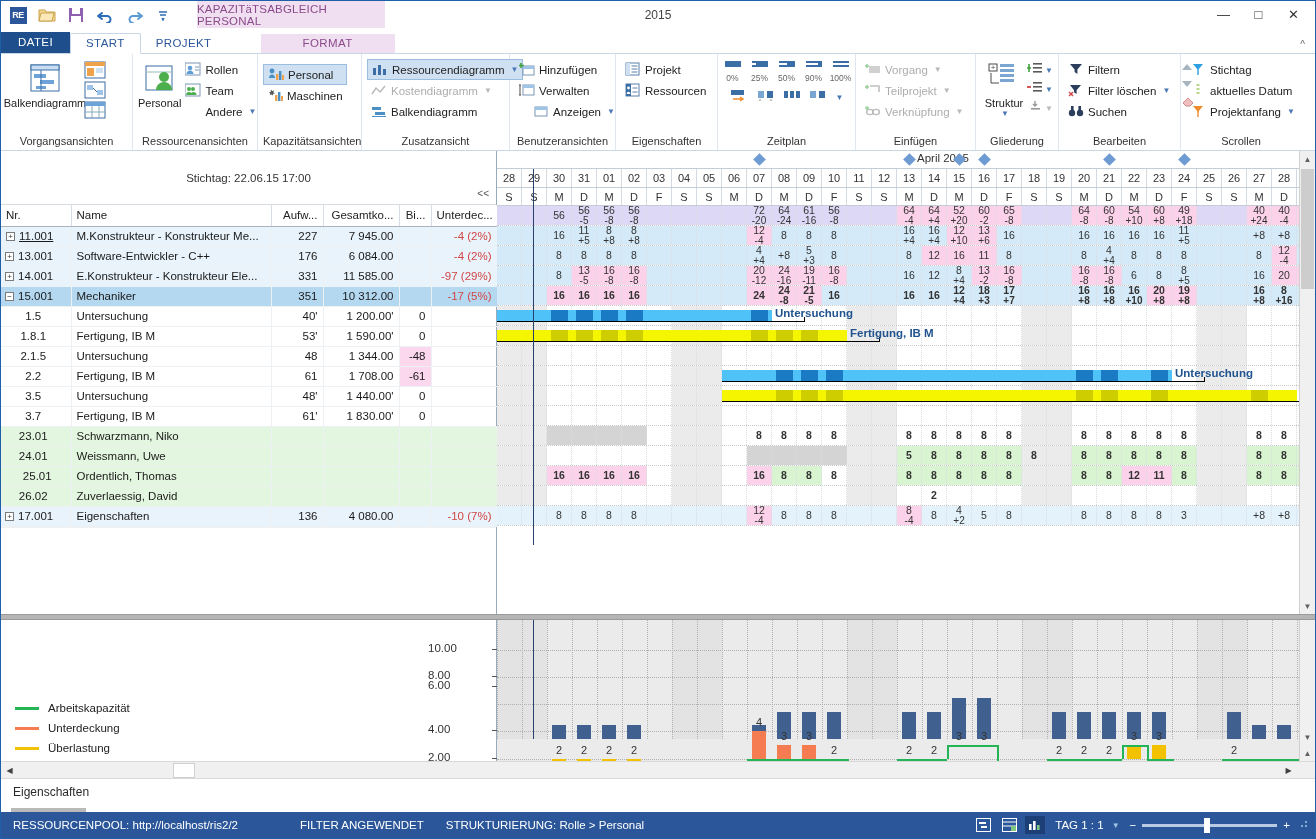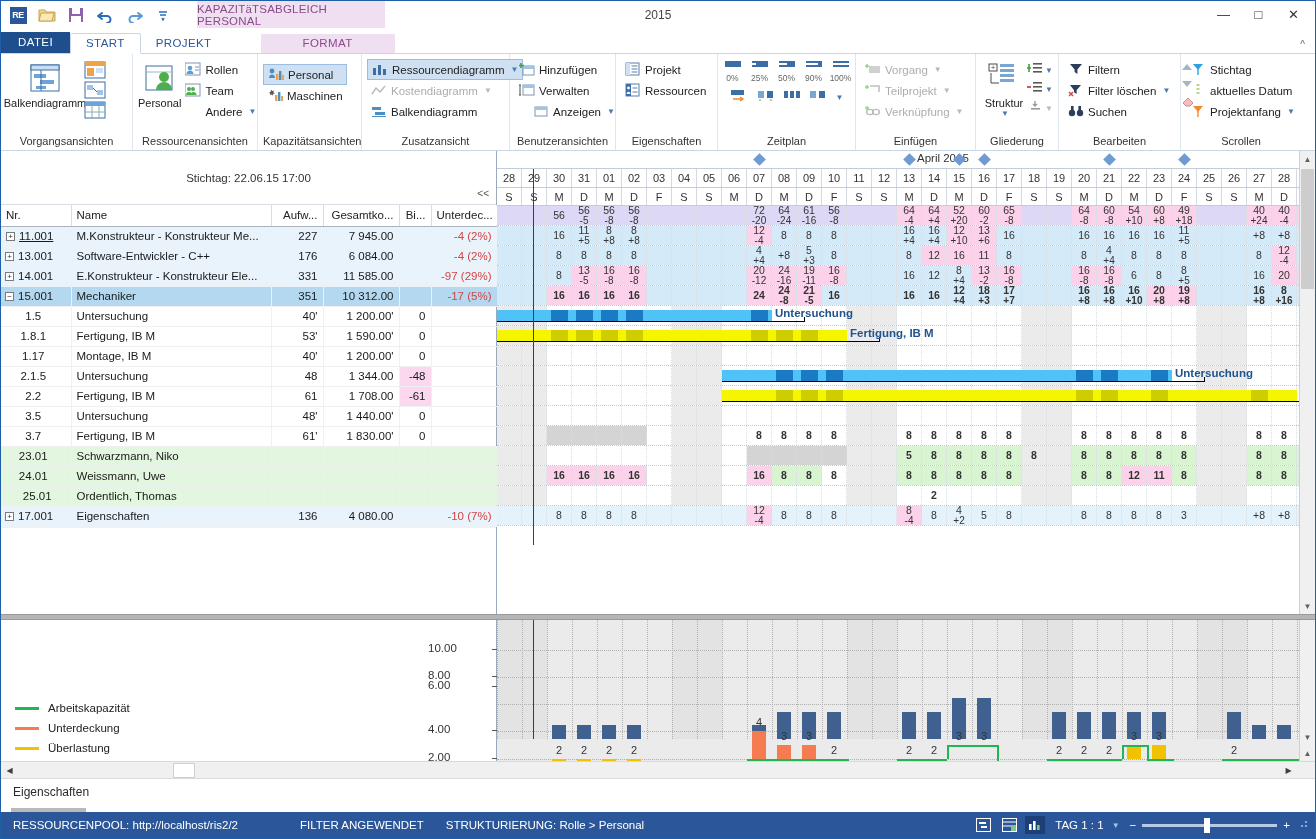--- a/index.html
+++ b/index.html
@@ -780,28 +780,20 @@
               </tr>
               <tr>
                 <td style="text-align: center; padding-left: 0px;">1.8.1</td>
                 <td class="">Fertigung, IB M</td>
                 <td class="num">53'</td>
                 <td class="num">1 590.00'</td>
                 <td class="num">0</td>
                 <td class="num"></td>
               </tr>
               <tr>
-                <td style="text-align: center; padding-left: 0px;">1.17</td>
-                <td class="">Montage, IB M</td>
-                <td class="num">40'</td>
-                <td class="num">1 200.00'</td>
-                <td class="num">0</td>
-                <td class="num"></td>
-              </tr>
-              <tr>
                 <td style="text-align: center; padding-left: 0px;">2.1.5</td>
                 <td class="">Untersuchung</td>
                 <td class="num">48</td>
                 <td class="num">1 344.00</td>
                 <td class="num pinkcell">-48</td>
                 <td class="num"></td>
               </tr>
               <tr>
                 <td style="text-align: center; padding-left: 0px;">2.2</td>
                 <td class="">Fertigung, IB M</td>
@@ -838,20 +830,28 @@
                 <td style="text-align: center; padding-left: 0px;">24.01</td>
                 <td class="">Weissmann, Uwe</td>
                 <td class="num"></td>
                 <td class="num"></td>
                 <td class="num"></td>
                 <td class="num"></td>
               </tr>
               <tr class="person">
                 <td style="text-align: center; padding-left: 8px;">25.01</td>
                 <td class="">Ordentlich, Thomas</td>
+                <td class="num"></td>
+                <td class="num"></td>
+                <td class="num"></td>
+                <td class="num"></td>
+              </tr>
+              <tr class="person">
+                <td style="text-align: center; padding-left: 0px;">26.02</td>
+                <td class="">Zuverlaessig, David</td>
                 <td class="num"></td>
                 <td class="num"></td>
                 <td class="num"></td>
                 <td class="num"></td>
               </tr>
               <tr class="role">
                 <td style="text-align: left; padding-left: 4px;"><span class="tgl">+</span>17.001</td>
                 <td class="">Eigenschaften</td>
                 <td class="num">136</td>
                 <td class="num">4 080.00</td>

